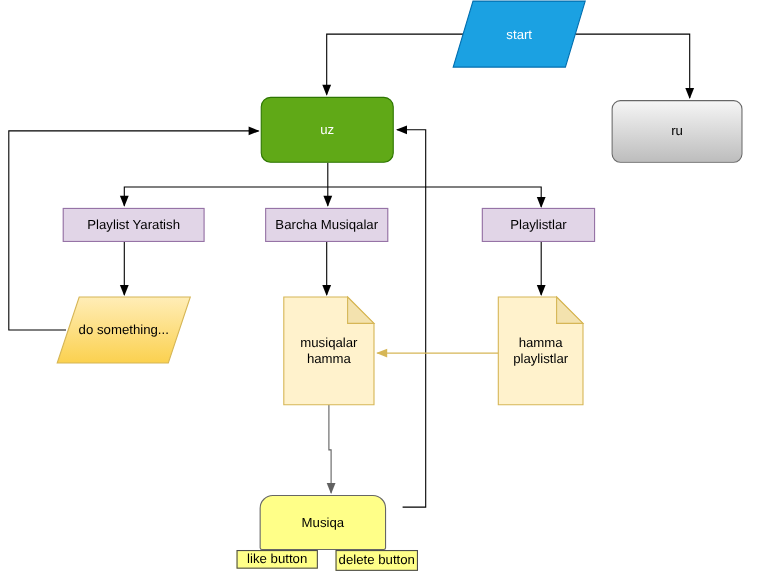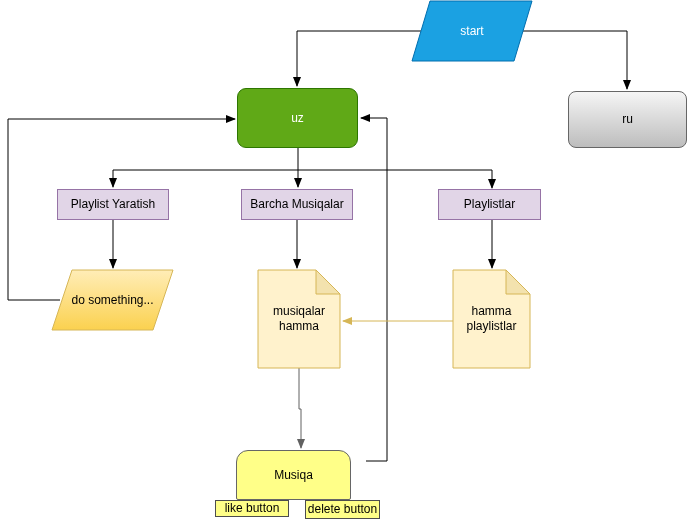--- a/index.html
+++ b/index.html
@@ -28,29 +28,29 @@
     line-height:1.25;
   }
   
   .uz{
     left:237px;top:88px;width:121px;height:60px;
     background:#60a917;border:1px solid #2d7600;border-radius:9px;
     color:#ffffff;
   }
   
   .ru{
-    left:568px;top:91px;width:119px;height:57px;
+    left:556px;top:91px;width:119px;height:57px;
     background:linear-gradient(#f5f5f5,#bdbdbd);
     border:1px solid #666666;border-radius:8px;
   }
   
   .proc{
     background:#e1d5e7;border:1px solid #9673a6;
   }
-  .proc.py{left:57px;top:189px;width:112px;height:31px;}
+  .proc.py{left:57px;top:189px;width:129px;height:31px;}
   .proc.bm{left:241px;top:189px;width:112px;height:31px;}
   .proc.pl{left:438px;top:189px;width:103px;height:31px;}
   
   .musiqa{
     left:236px;top:450px;width:115px;height:50px;
     background:#ffff88;border:1px solid #666666;
     border-radius:12px 12px 2px 2px;
   }
   .btn{
     background:#ffff88;border:1px solid #4d4d4d;

